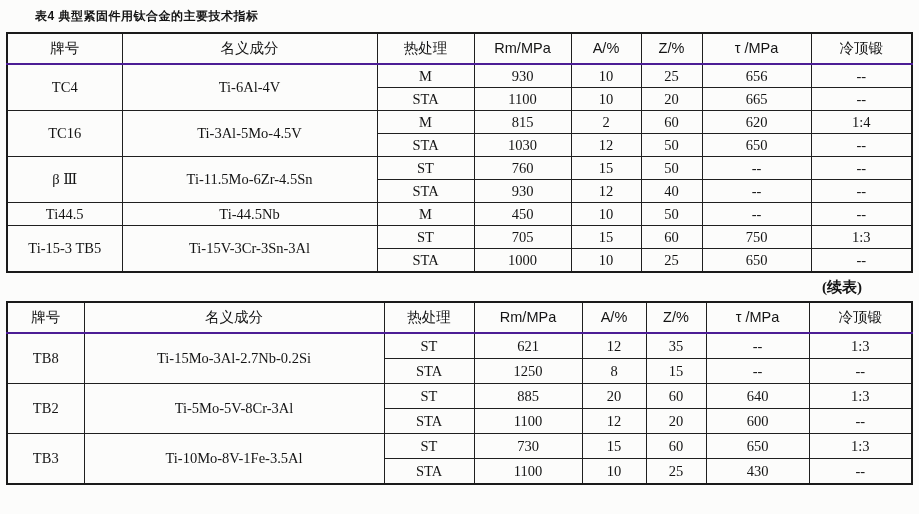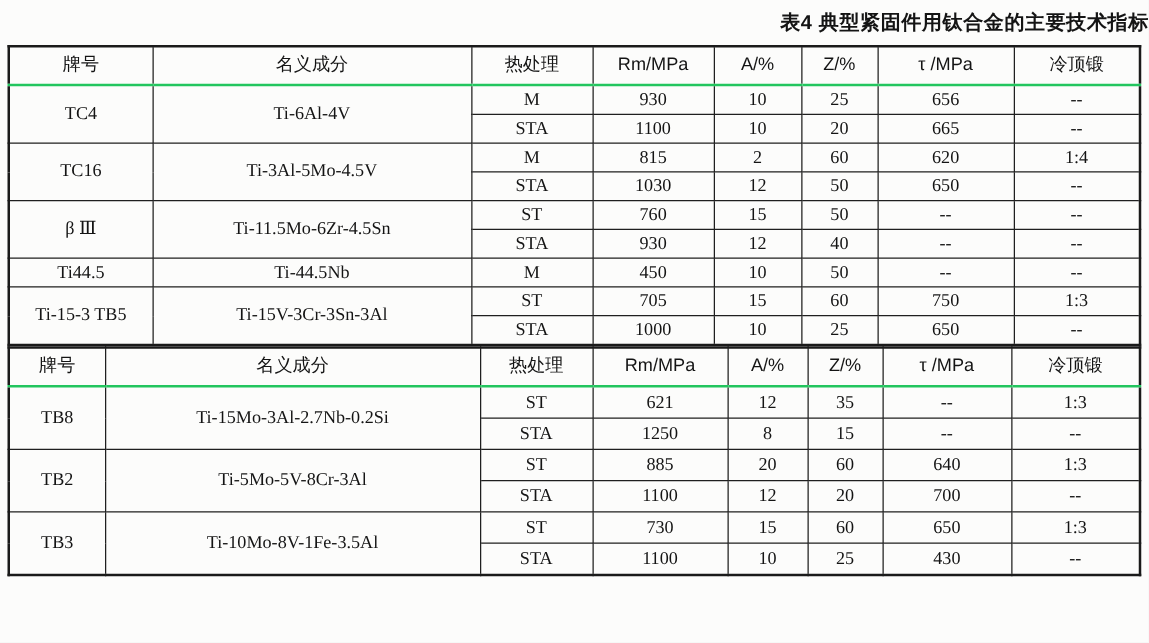--- a/index.html
+++ b/index.html
@@ -8,23 +8,23 @@
     position: relative;
     width: 919px;
     height: 514px;
     background: #fcfcfb;
     font-family: "Liberation Serif", "DejaVu Serif", serif;
     color: #141414;
     overflow: hidden;
   }
   .doc-title {
     padding-top: 8px;
-    text-align: right;
+    text-align: left;
     font-weight: bold;
-    font-size: 16px;
+    font-size: 12px;
     letter-spacing: 0.5px;
     font-family: "Liberation Sans", "DejaVu Sans", sans-serif;
     margin-left: 35px;
   }
   table.spec {
     border-collapse: collapse;
     table-layout: fixed;
     width: 905px;
     margin: 0 auto;
     border: 2px solid #1a1a1a;
@@ -37,21 +37,21 @@
     vertical-align: middle;
     padding: 0 2px;
     font-size: 14.5px;
     font-weight: normal;
     line-height: 1.12;
     overflow: hidden;
     white-space: nowrap;
   }
   table.spec thead th {
     height: 29px;
-    border-bottom: 2px solid #22c55e;
+    border-bottom: 2px solid #4c1d95;
     font-family: "Liberation Sans", "DejaVu Sans", sans-serif;
     font-size: 14.5px;
   }
   #table-1 tbody td { height: 22px; }
   #table-2 tbody td { height: 24px; }
   td.grade-cell { white-space: pre-line; line-height: 1.05; }
   .continued-row {
     width: 905px;
     margin: 5px auto 4px auto;
     text-align: right;
@@ -172,20 +172,21 @@
         <td>STA</td>
         <td>1000</td>
         <td>10</td>
         <td>25</td>
         <td>650</td>
         <td>--</td>
       </tr>
     </tbody>
   </table>
 
+  <div class="continued-row">(续表)</div>
 
   <table class="spec" id="table-2">
     <colgroup>
       <col style="width:77px">
         <col style="width:300px">
         <col style="width:90px">
         <col style="width:108px">
       <col style="width:64px">
         <col style="width:60px">
         <col style="width:103px">
@@ -230,21 +231,21 @@
         <td>20</td>
         <td>60</td>
         <td>640</td>
         <td>1:3</td>
       </tr>
       <tr>
         <td>STA</td>
         <td>1100</td>
         <td>12</td>
         <td>20</td>
-        <td>700</td>
+        <td>600</td>
         <td>--</td>
       </tr>
       <tr>
         <td class="grade-cell" rowspan="2">TB3</td>
         <td rowspan="2">Ti-10Mo-8V-1Fe-3.5Al</td>
         <td>ST</td>
         <td>730</td>
         <td>15</td>
         <td>60</td>
         <td>650</td>

